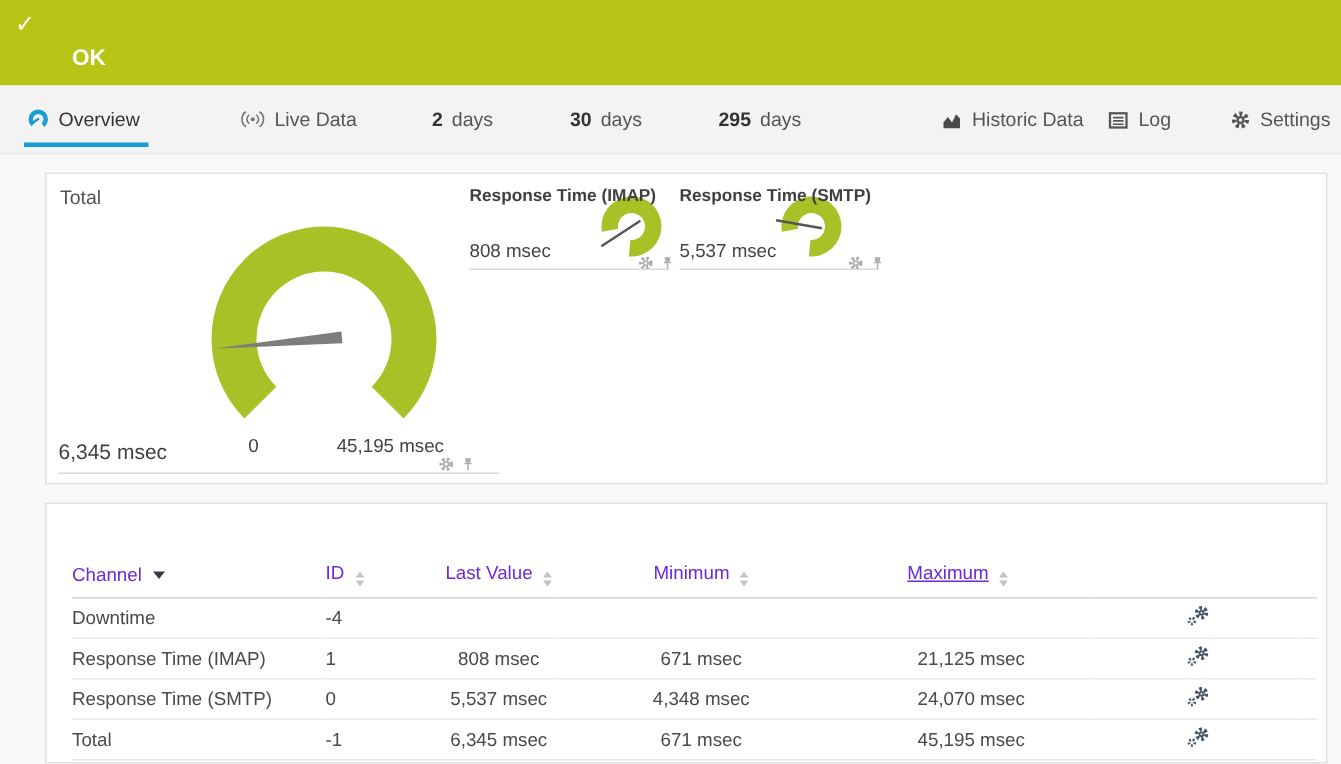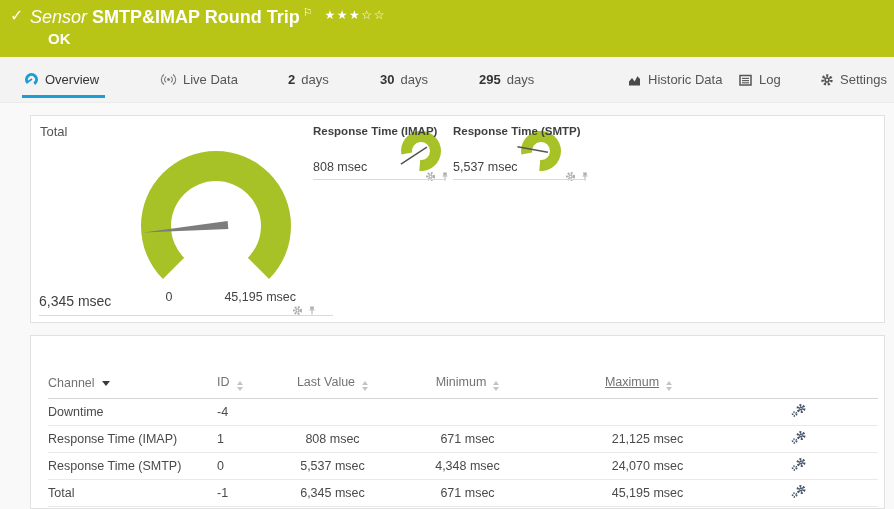--- a/index.html
+++ b/index.html
@@ -32,44 +32,41 @@
   .glabel { position:absolute; font-size:13px; color:#545454; }
   .mlabel { position:absolute; font-size:11.5px; font-weight:bold; color:#3f3f3f; white-space:nowrap; }
   .gval { position:absolute; font-size:14px; color:#3f3f3f; }
   .mval { position:absolute; font-size:12.5px; color:#444; }
   .scale { position:absolute; font-size:12.5px; color:#444; top:174px; }
   .uline { position:absolute; height:1px; background:#d9d9d9; }
   .minicons { position:absolute; display:flex; gap:4px; align-items:flex-end; }
   .gaugesvg { position:absolute; left:0; top:0; pointer-events:none; }
   
   table { border-collapse:collapse; margin:33px 0 0 17px; table-layout:fixed; width:830px; font-size:12.5px; }
-  th { text-align:left; font-weight:400; color:#737373; height:29px; border-bottom:1px solid #d5d5d5; white-space:nowrap; }
+  th { text-align:left; font-weight:400; color:#6d28d9; height:29px; border-bottom:1px solid #d5d5d5; white-space:nowrap; }
   td { height:27px; border-bottom:1px solid #e9e9e9; color:#4a4a4a; white-space:nowrap;margin-top:39px; }
   th.num, td.num { text-align:center; }
   th.max { padding-right:18px;text-decoration:underline; }
   td.icons, th.icons { text-align:center; }
   .arrows { display:inline-flex; flex-direction:column; gap:2px; margin-left:7px; vertical-align:1px; }
   .arrU { width:0; height:0; border-left:3.5px solid transparent; border-right:3.5px solid transparent; border-bottom:4px solid #c3c3cb; }
   .arrD { width:0; height:0; border-left:3.5px solid transparent; border-right:3.5px solid transparent; border-top:4px solid #c3c3cb; }
   .arrSort { width:0; height:0; border-left:4px solid transparent; border-right:4px solid transparent; border-top:5px solid #3a3a46; display:inline-block; margin-left:7px; vertical-align:1px; }
   .chgear { cursor:pointer; }
 </style>
 </head>
 <body>
 
 <div class="hdr">
   <span class="check">✓</span>
-  <div class="titleline">
-    <span class="kind">Sensor</span><span class="sname">SMTP&amp;IMAP Round Trip</span><span class="flag">⚐</span><span class="stars">★★★☆☆</span>
-  </div>
   <div class="ok">OK</div>
 </div>
 
 <div class="tabbar">
-  <div class="tab active" style="left:24px">
+  <div class="tab active" style="left:18px">
     <span class="ticon">
       <svg width="15" height="15">
           <circle cx="7.5" cy="7.5" r="5" fill="none" stroke="#1a9cd5" stroke-width="3" stroke-dasharray="24 8" transform="rotate(135 7.5 7.5)"></circle>
           <line x1="8" y1="7" x2="3.6" y2="10" stroke="#1a9cd5" stroke-width="1.6"></line>
         </svg>
     </span>
     <span class="tlabel">Overview</span>
   </div>
   <div class="tab" style="left:160px">
     <span class="ticon">

